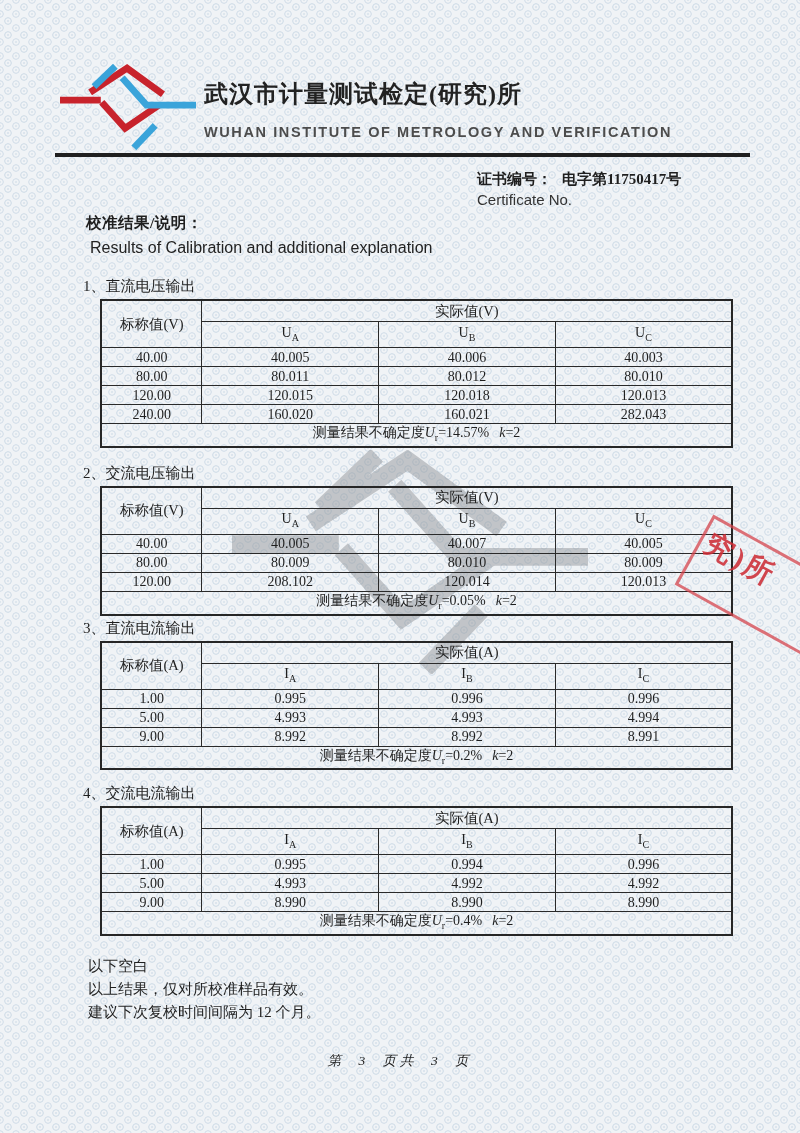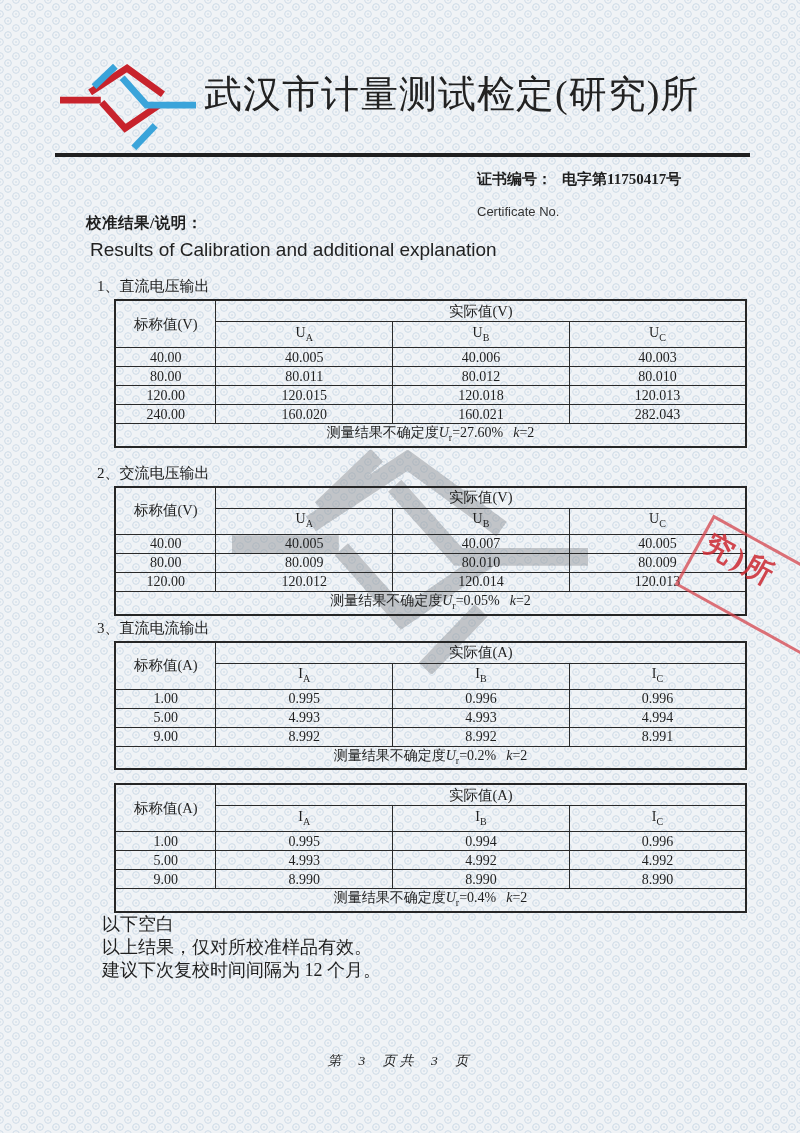--- a/index.html
+++ b/index.html
@@ -19,66 +19,66 @@
       radial-gradient(circle, rgba(130,165,195,.16) 1.1px, rgba(0,0,0,0) 1.5px),
       radial-gradient(circle, rgba(0,0,0,0) 2.4px, rgba(130,165,195,.20) 2.7px, rgba(130,165,195,.20) 3.6px, rgba(0,0,0,0) 4px);
     background-size:16px 14px,16px 14px,16px 14px,16px 14px;
     background-position:0 0,0 0,8px 7px,8px 7px;
   }
   .sans{font-family:"Liberation Sans","DejaVu Sans",sans-serif;}
 
   
   .logo{position:absolute;left:60px;top:64px;}
   .titles{position:absolute;left:204px;top:66px;width:548px;}
-  .title-cn{font-size:38px;font-weight:normal;letter-spacing:1px;color:#222;white-space:nowrap;line-height:56px;}
+  .title-cn{font-size:24px;font-weight:bold;letter-spacing:1px;color:#222;white-space:nowrap;line-height:56px;}
   .title-en{font-size:14.5px;font-weight:bold;letter-spacing:1.6px;color:#4c4c4c;white-space:nowrap;margin-top:2px;}
   .rule{position:absolute;left:55px;top:153px;width:695px;height:4px;background:#202020;}
 
   
   .cert{position:absolute;left:477px;top:170px;}
   .cert-cn{font-size:15px;font-weight:bold;white-space:nowrap;}
   .cert-cn .num{margin-left:10px;}
-  .cert-en{font-size:13px;color:#333;margin-top:15px;}
+  .cert-en{font-size:15px;color:#333;margin-top:2px;}
 
   
   .results-heading{position:absolute;left:86px;top:213px;}
   .rh-cn{font-size:15.5px;font-weight:bold;letter-spacing:.5px;}
-  .rh-en{font-size:19px;margin-top:5px;margin-left:4px;color:#222;}
+  .rh-en{font-size:16px;margin-top:5px;margin-left:4px;color:#222;}
 
   
   .watermark{position:absolute;left:232px;top:450px;opacity:.48;z-index:1;pointer-events:none;}
   .stamp{
     position:absolute;right:-58px;top:552px;width:175px;height:80px;z-index:3;
     border:3.5px solid rgba(213,68,76,.75);transform:rotate(29deg);
     color:rgba(205,45,55,.88);font-size:29px;font-weight:bold;letter-spacing:3px;
     display:flex;align-items:flex-start;padding:4px 0 0 4px;box-sizing:border-box;
   }
 
   
-  .main{position:absolute;left:114px;top:276px;width:633px;z-index:2;}
+  .main{position:absolute;left:100px;top:276px;width:633px;z-index:2;}
   .section-title{font-size:15px;margin-left:-17px;line-height:20px;white-space:nowrap;}
   .cal-table{width:633px;border-collapse:collapse;table-layout:fixed;margin-top:3px;background:transparent;}
   .cal-table th,.cal-table td{
     border:1.5px solid #2a2a2a;font-weight:normal;text-align:center;
     padding:0;font-size:14px;line-height:17px;
   }
   .cal-table{border:2px solid #262626;}
   .cal-table thead tr.r1 th{height:20px;font-size:14.5px;}
   .cal-table thead tr.r2 th{height:25px;}
   .cal-table tbody tr td{height:18px;}
   .cal-table tr.unc td{height:20px;}
   .cal-table sub{font-size:10px;}
   .unc i{font-family:"Liberation Serif","DejaVu Serif",serif;}
   .unc .kpart{margin-left:10px;}
   .sec{margin-top:15px;}
   .sec3{margin-top:2px;}
   .sec4{margin-top:13px;}
 
   
-  .notes{margin-top:0;margin-left:-12px;font-size:18px;line-height:23px;}
+  .notes{margin-top:19px;margin-left:-12px;font-size:15px;line-height:23px;}
 
   
   .page-num{position:absolute;left:0;top:1052px;width:100%;text-align:center;font-size:13.5px;letter-spacing:4px;word-spacing:6px;font-style:italic;}
 </style>
 </head>
 <body>
 
 <div class="page">
 
   <svg class="logo" width="136" height="86" viewBox="0 0 140 88" fill="none">
@@ -89,20 +89,21 @@
     </g>
     <g stroke="var(--logo-blue)" stroke-width="7" fill="none">
       <path d="M57 2 L35 23"></path>
       <path d="M64 14 L89 42 H142"></path>
       <path d="M76 86 L98 63"></path>
     </g>
   </svg>
 
   <div class="titles">
     <div class="title-cn">武汉市计量测试检定(研究)所</div>
+    <div class="title-en sans">WUHAN INSTITUTE OF METROLOGY AND VERIFICATION</div>
   </div>
   <div class="rule"></div>
 
   <div class="cert">
     <div class="cert-cn">
       <span>证书编号：</span><span class="num">电字第11750417号</span>
     </div>
     <div class="cert-en sans">Certificate No.</div>
   </div>
 
@@ -172,21 +173,21 @@
               <td>240.00</td>
               <td>160.020</td>
               <td>160.021</td>
               <td>282.043</td>
             </tr>
           </tbody>
       <tbody>
         <tr class="unc">
           <td colspan="4">
             <span class="unc">
-              <span>测量结果不确定度</span><i>U</i><sub>r</sub><span>=27.60%</span><span class="kpart"><i>k</i><span>=2</span></span>
+              <span>测量结果不确定度</span><i>U</i><sub>r</sub><span>=14.57%</span><span class="kpart"><i>k</i><span>=2</span></span>
             </span>
           </td>
         </tr>
       </tbody>
     </table>
   </div>
 
   <div class="table-section sec">
     <div class="section-title">
       <span>2、</span><span>交流电压输出</span>
@@ -217,21 +218,21 @@
               <td>40.005</td>
             </tr>
             <tr>
               <td>80.00</td>
               <td>80.009</td>
               <td>80.010</td>
               <td>80.009</td>
             </tr>
             <tr>
               <td>120.00</td>
-              <td>120.012</td>
+              <td>208.102</td>
               <td>120.014</td>
               <td>120.013</td>
             </tr>
           </tbody>
       <tbody>
         <tr class="unc">
           <td colspan="4">
             <span class="unc">
               <span>测量结果不确定度</span><i>U</i><sub>r</sub><span>=0.05%</span><span class="kpart"><i>k</i><span>=2</span></span>
             </span>
@@ -289,20 +290,23 @@
             <span class="unc">
               <span>测量结果不确定度</span><i>U</i><sub>r</sub><span>=0.2%</span><span class="kpart"><i>k</i><span>=2</span></span>
             </span>
           </td>
         </tr>
       </tbody>
     </table>
   </div>
 
   <div class="table-section sec sec4">
+    <div class="section-title">
+      <span>4、</span><span>交流电流输出</span>
+    </div>
     <table class="cal-table">
       <colgroup>
             <col style="width:16%">
             <col style="width:28%">
             <col style="width:28%">
             <col style="width:28%">
           </colgroup>
       <thead>
         <tr class="r1">
           <th rowspan="2">标称值(A)</th>

